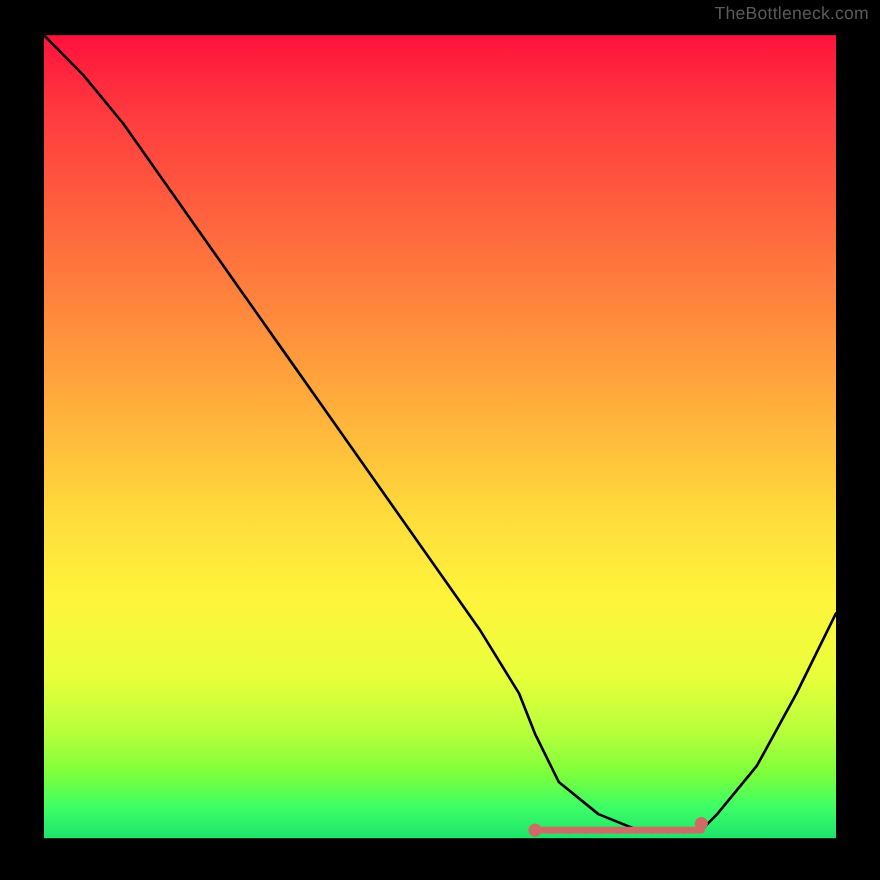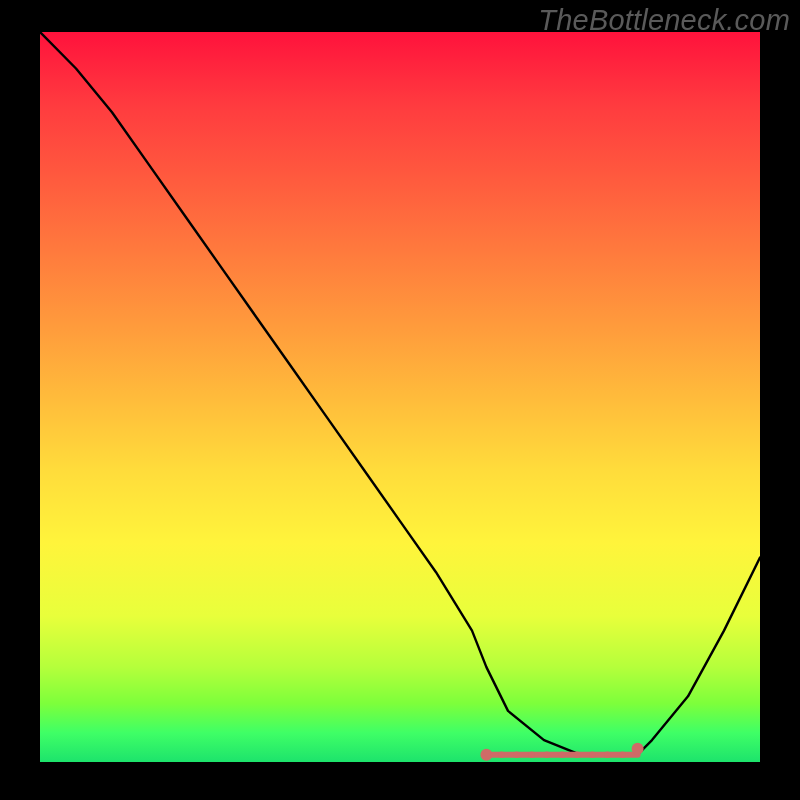--- a/index.html
+++ b/index.html
@@ -17,25 +17,24 @@
     top: 0;
     width: 800px;
     height: 800px;
     background: #000;
   }
   .watermark {
     position: absolute;
     top: 4px;
     right: 10px;
     color: #5a5a5a;
-    font-size: 29px;
+    font-size: 16px;
     font-weight: 500;
     letter-spacing: 0.2px;
     user-select: none;
-    font-style: italic;
   }
   .plot-area {
     position: absolute;
     left: 40px;
     top: 32px;
     width: 720px;
     height: 730px;
     
     background: linear-gradient(
       to bottom,

